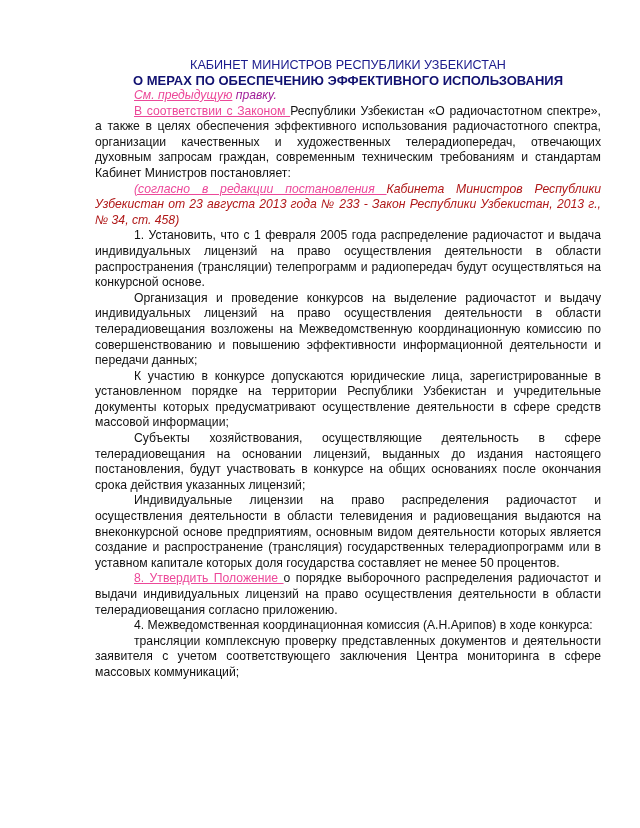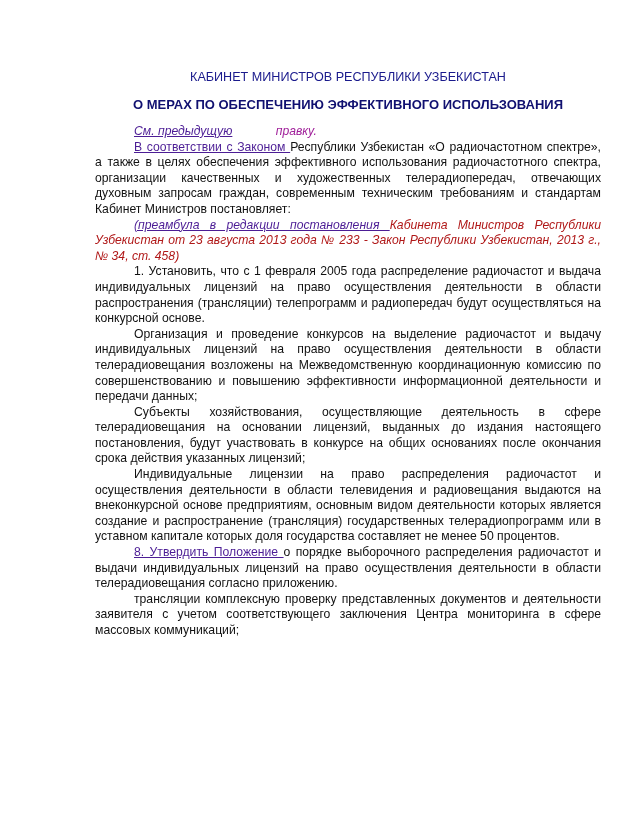--- a/index.html
+++ b/index.html
@@ -19,45 +19,44 @@
     position: absolute;
     left: 95px;
     top: 58px;
     width: 506px;
   }
   .hdr {
     text-align: center;
     font-size: 12.6px;
     line-height: 15px;
     color: #1a1a8c;
-    margin: 12px;
+    margin: 0;
   }
   .hdr.bold {
     font-weight: bold;
     color: #101070;
     font-size: 13px;
   }
   .hdr.title2 { margin-top: 0; }
   p.par {
     margin: 0;
     font-size: 12.2px;
     line-height: 15.6px;
     text-align: justify;
     text-indent: 39px;
   }
   .link {
-    color: #4c1d95;
+    color: #ec4899;
     text-decoration: underline;
     cursor: pointer;
   }
   .link.italic { font-style: italic; }
   .purple-italic {
     color: #a0209a;
     font-style: italic;
-    margin-left: 40px;
   }
   .red-italic {
     color: #b01818;
     font-style: italic;
   }
   .gap-top { margin-top: 4px; }
 </style>
 </head>
 <body>
 
@@ -68,27 +67,29 @@
 
   <p class="par gap-top">
     <span class="link italic">См. предыдущую</span><span class="purple-italic"> правку.</span>
   </p>
 
   <p class="par">
     <span class="link">В соответствии с Законом </span><span>Республики Узбекистан «О радиочастотном спектре», а также в целях обеспечения эффективного использования радиочастотного спектра, организации качественных и художественных телерадиопередач, отвечающих духовным запросам граждан, современным техническим требованиям и стандартам Кабинет Министров постановляет:</span>
   </p>
 
   <p class="par">
-    <span class="link italic">(преамбула в редакции постановления </span><span class="red-italic">Кабинета Министров Республики Узбекистан от 23 августа 2013 года № 233 - Закон Республики Узбекистан, 2013 г., № 34, ст. 458)</span>
+    <span class="link italic">(согласно в редакции постановления </span><span class="red-italic">Кабинета Министров Республики Узбекистан от 23 августа 2013 года № 233 - Закон Республики Узбекистан, 2013 г., № 34, ст. 458)</span>
   </p>
 
   <p class="par">1. Установить, что с 1 февраля 2005 года распределение радиочастот и выдача индивидуальных лицензий на право осуществления деятельности в области распространения (трансляции) телепрограмм и радиопередач будут осуществляться на конкурсной основе.</p>
   <p class="par">Организация и проведение конкурсов на выделение радиочастот и выдачу индивидуальных лицензий на право осуществления деятельности в области телерадиовещания возложены на Межведомственную координационную комиссию по совершенствованию и повышению эффективности информационной деятельности и передачи данных;</p>
+  <p class="par">К участию в конкурсе допускаются юридические лица, зарегистрированные в установленном порядке на территории Республики Узбекистан и учредительные документы которых предусматривают осуществление деятельности в сфере средств массовой информации;</p>
   <p class="par">Субъекты хозяйствования, осуществляющие деятельность в сфере телерадиовещания на основании лицензий, выданных до издания настоящего постановления, будут участвовать в конкурсе на общих основаниях после окончания срока действия указанных лицензий;</p>
   <p class="par">Индивидуальные лицензии на право распределения радиочастот и осуществления деятельности в области телевидения и радиовещания выдаются на внеконкурсной основе предприятиям, основным видом деятельности которых является создание и распространение (трансляция) государственных телерадиопрограмм или в уставном капитале которых доля государства составляет не менее 50 процентов.</p>
 
   <p class="par">
     <span class="link">8. Утвердить Положение </span><span>о порядке выборочного распределения радиочастот и выдачи индивидуальных лицензий на право осуществления деятельности в области телерадиовещания согласно приложению.</span>
   </p>
 
+  <p class="par">4. Межведомственная координационная комиссия (А.Н.Арипов) в ходе конкурса:</p>
   <p class="par">трансляции комплексную проверку представленных документов и деятельности заявителя с учетом соответствующего заключения Центра мониторинга в сфере массовых коммуникаций;</p>
 
 </div>
 
 </body></html>

